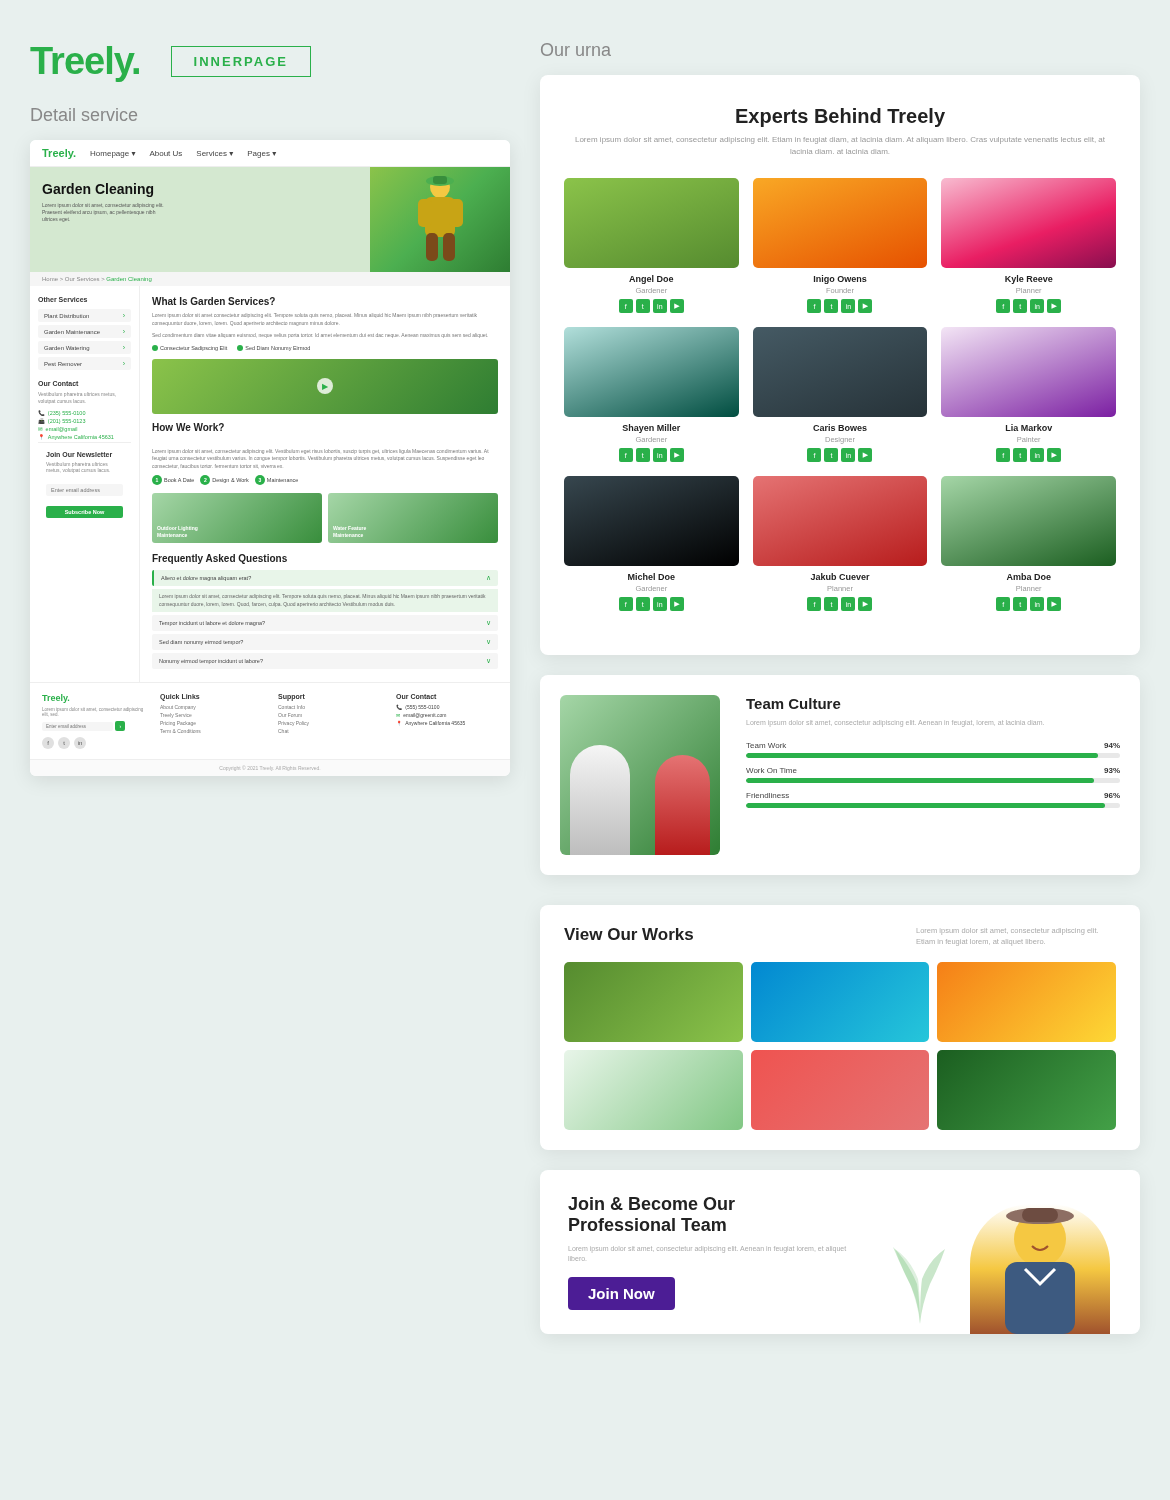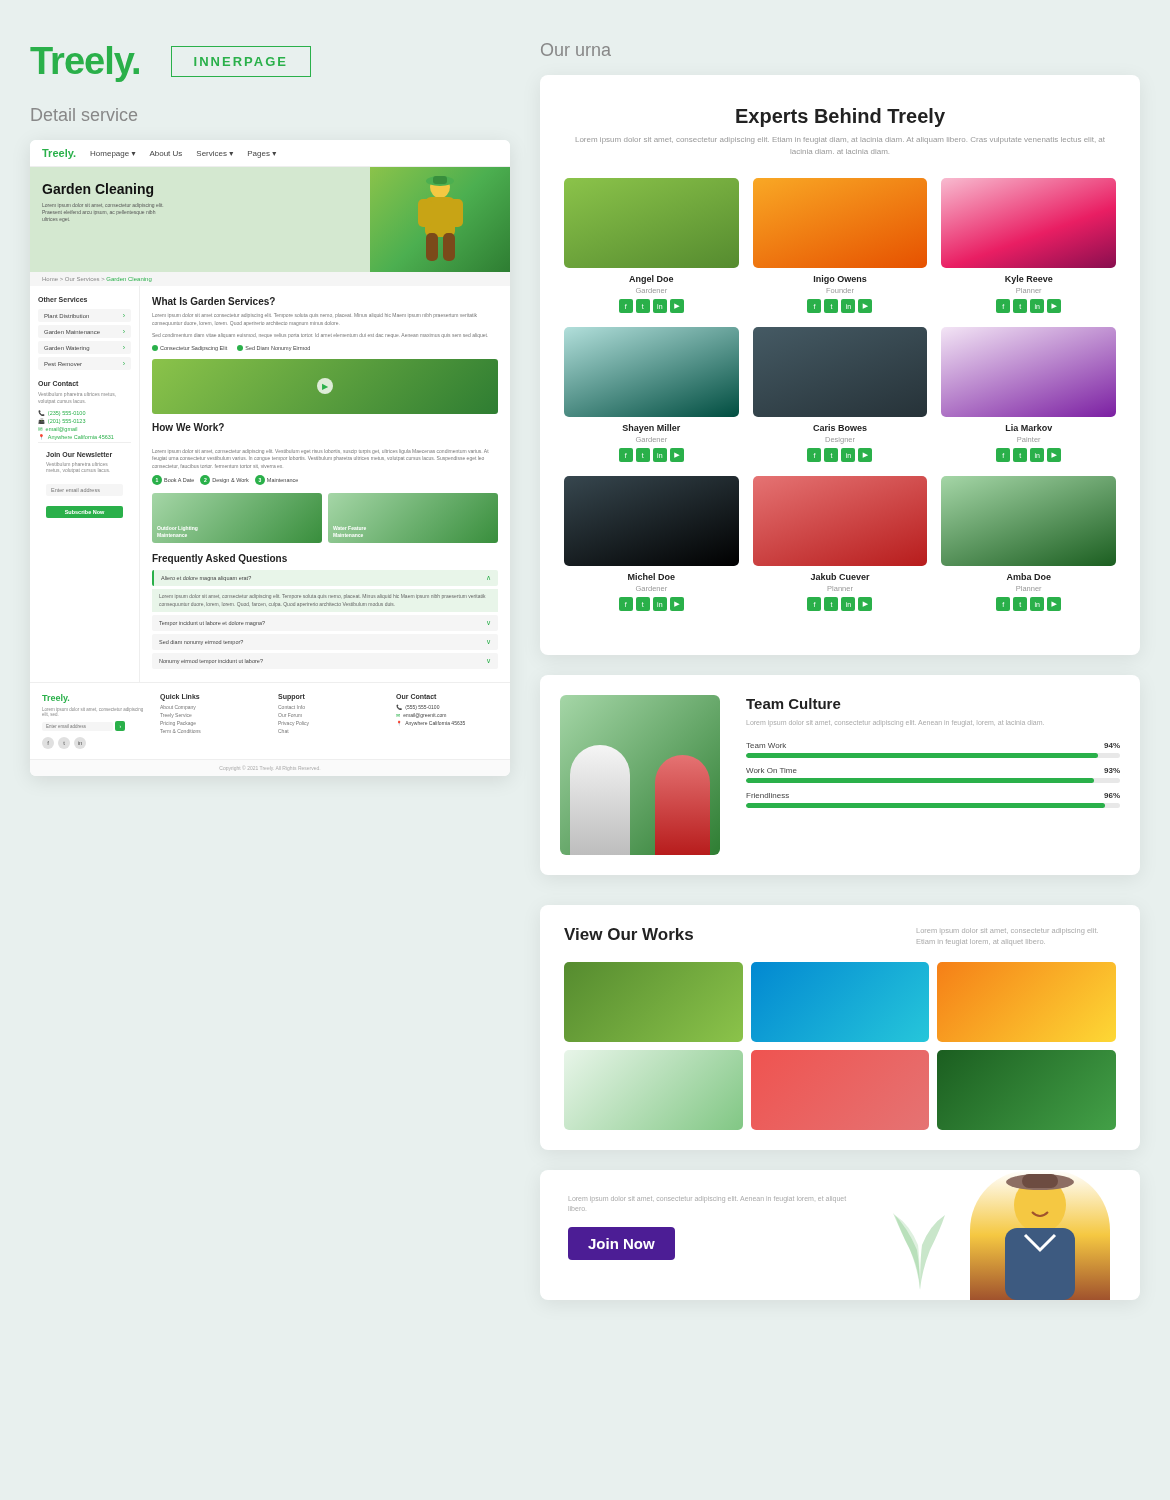--- a/index.html
+++ b/index.html
@@ -1041,20 +1041,21 @@
       <div class="works-img works-img-1"></div>
       <div class="works-img works-img-2"></div>
       <div class="works-img works-img-3"></div>
       <div class="works-img works-img-4"></div>
       <div class="works-img works-img-5"></div>
       <div class="works-img works-img-6"></div>
     </div>
   </div>
 
   <div class="join-card">
+    <div class="join-title">Join &amp; Become Our Professional Team</div>
     <div class="join-desc">Lorem ipsum dolor sit amet, consectetur adipiscing elit. Aenean in feugiat lorem, et aliquet libero.</div>
     <button class="join-btn">Join Now</button>
 
     
     <svg class="join-plant" viewBox="0 0 60 80" xmlns="http://www.w3.org/2000/svg">
       <path d="M30 80 Q28 60 20 40 Q10 20 5 5 Q20 15 28 35 Q30 50 30 80Z" fill="#c8e6c9" opacity="0.6"></path>
       <path d="M30 80 Q32 60 40 40 Q50 20 55 5 Q40 15 32 35 Q30 50 30 80Z" fill="#a5d6a7" opacity="0.6"></path>
       <path d="M30 80 Q29 55 15 30 Q8 15 3 3 Q18 18 27 40 Q30 58 30 80Z" fill="#81c784" opacity="0.4"></path>
     </svg>
 

